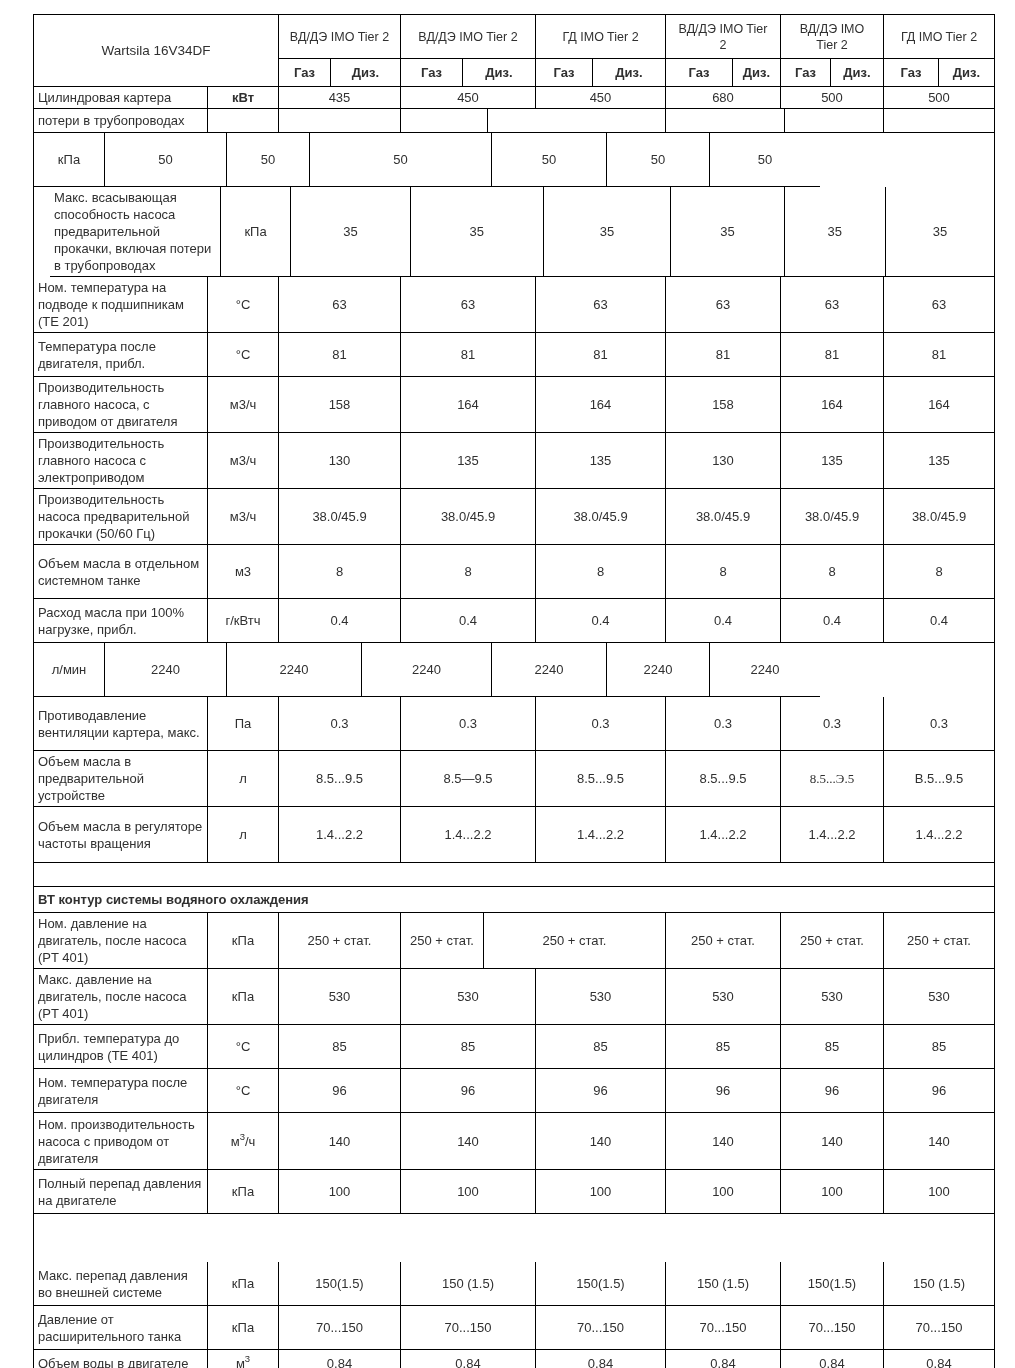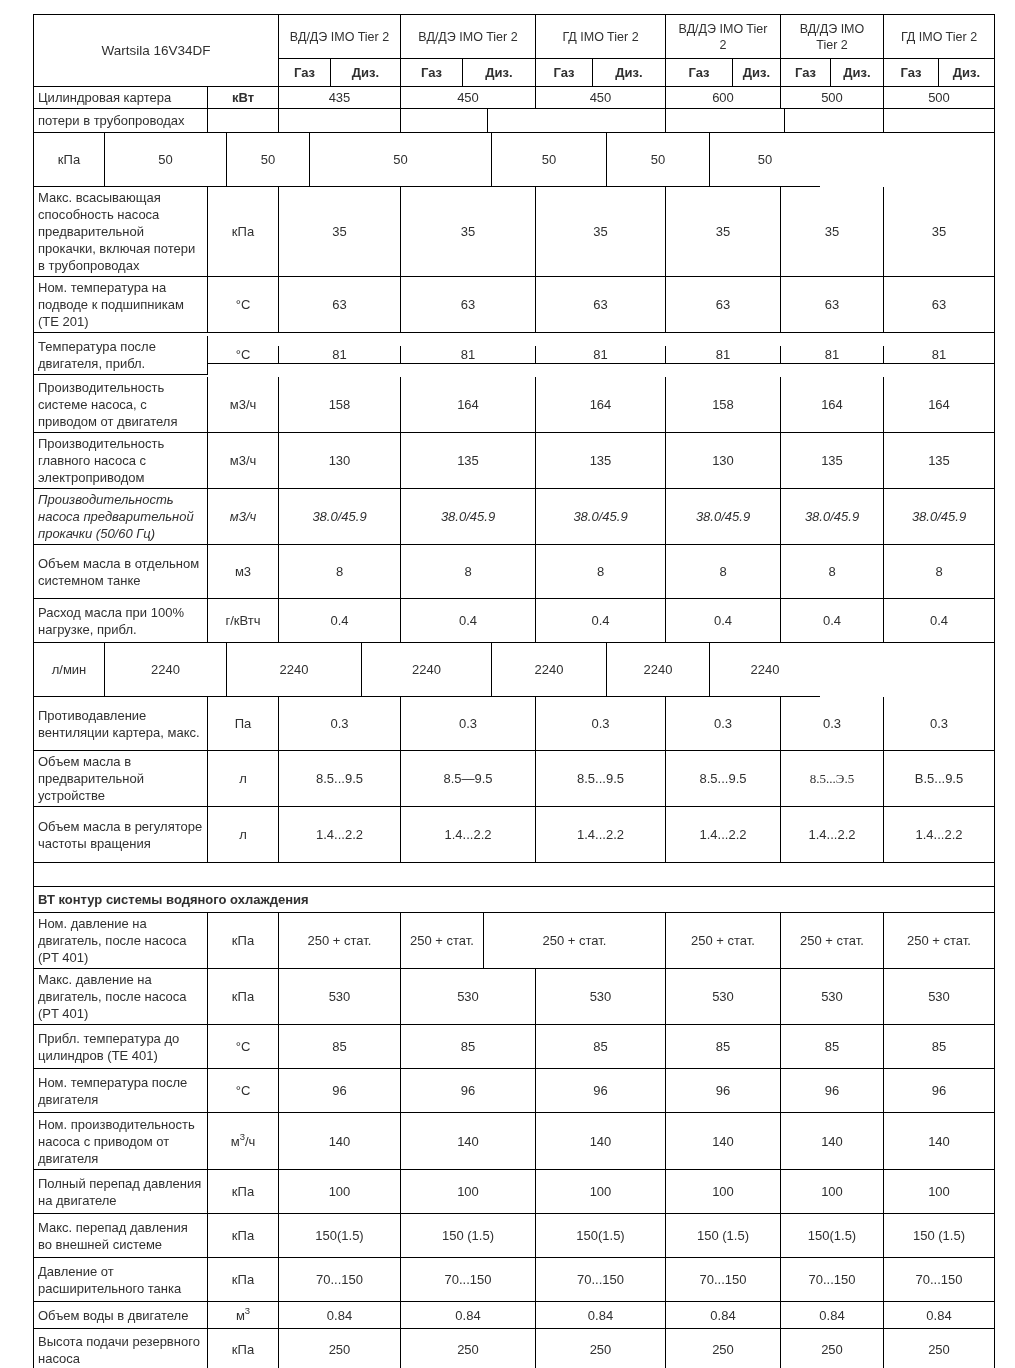--- a/index.html
+++ b/index.html
@@ -76,21 +76,21 @@
     </div>
   </div>
 
   <div id="body">
       <div class="row" style="min-height: 22px;">
         <div class="c lab">Цилиндровая картера</div>
         <div class="c unit bold">кВт</div>
         <div class="c val" style="width: 122px;">435</div>
         <div class="c val" style="width: 135px;">450</div>
         <div class="c val" style="width: 130px;">450</div>
-        <div class="c val" style="width: 115px;">600</div>
+        <div class="c val" style="width: 115px;">680</div>
         <div class="c val" style="width: 103px;">500</div>
         <div class="c val noR" style="width: 110px;">500</div>
       </div>
       <div class="row" style="min-height: 24px;">
         <div class="c lab">потери в трубопроводах</div>
         <div class="c unit"></div>
         <div class="c val" style="width: 122px;"></div>
         <div class="c val" style="width: 87px;"></div>
         <div class="c val" style="width: 178px;"></div>
         <div class="c val" style="width: 119px;"></div>
@@ -99,71 +99,71 @@
       </div>
       <div class="row" style="min-height: 54px;">
         <div class="c unit">кПа</div>
         <div class="c val" style="width: 122px;">50</div>
         <div class="c val" style="width: 83px;">50</div>
         <div class="c val" style="width: 182px;">50</div>
         <div class="c val" style="width: 115px;">50</div>
         <div class="c val" style="width: 103px;">50</div>
         <div class="c val noR" style="width: 110px;">50</div>
       </div>
-      <div class="row" style="min-height: 88px;">
+      <div class="row" style="min-height: 88px; margin-left: 16px;">
         <div class="c lab">Макс. всасывающая способность насоса предварительной прокачки, включая потери в трубопроводах</div>
         <div class="c unit">кПа</div>
         <div class="c val" style="width: 122px;">35</div>
         <div class="c val" style="width: 135px;">35</div>
         <div class="c val" style="width: 130px;">35</div>
         <div class="c val" style="width: 115px;">35</div>
         <div class="c val" style="width: 103px;">35</div>
         <div class="c val noR" style="width: 110px;">35</div>
       </div>
       <div class="row" style="min-height: 54px;">
         <div class="c lab">Ном. температура на подводе к подшипникам (ТЕ 201)</div>
         <div class="c unit">°С</div>
         <div class="c val" style="width: 122px;">63</div>
         <div class="c val" style="width: 135px;">63</div>
         <div class="c val" style="width: 130px;">63</div>
         <div class="c val" style="width: 115px;">63</div>
         <div class="c val" style="width: 103px;">63</div>
         <div class="c val noR" style="width: 110px;">63</div>
       </div>
-      <div class="row" style="min-height: 44px; align-items: center;">
+      <div class="row" style="min-height: 44px;">
         <div class="c lab">Температура после двигателя, прибл.</div>
         <div class="c unit">°С</div>
         <div class="c val" style="width: 122px;">81</div>
         <div class="c val" style="width: 135px;">81</div>
         <div class="c val" style="width: 130px;">81</div>
         <div class="c val" style="width: 115px;">81</div>
         <div class="c val" style="width: 103px;">81</div>
         <div class="c val noR" style="width: 110px;">81</div>
       </div>
       <div class="row" style="min-height: 54px;">
-        <div class="c lab">Производительность системе насоса, с приводом от двигателя</div>
+        <div class="c lab">Производительность главного насоса, с приводом от двигателя</div>
         <div class="c unit">м3/ч</div>
         <div class="c val" style="width: 122px;">158</div>
         <div class="c val" style="width: 135px;">164</div>
         <div class="c val" style="width: 130px;">164</div>
         <div class="c val" style="width: 115px;">158</div>
         <div class="c val" style="width: 103px;">164</div>
         <div class="c val noR" style="width: 110px;">164</div>
       </div>
       <div class="row" style="min-height: 54px;">
         <div class="c lab">Производительность главного насоса с электроприводом</div>
         <div class="c unit">м3/ч</div>
         <div class="c val" style="width: 122px;">130</div>
         <div class="c val" style="width: 135px;">135</div>
         <div class="c val" style="width: 130px;">135</div>
         <div class="c val" style="width: 115px;">130</div>
         <div class="c val" style="width: 103px;">135</div>
         <div class="c val noR" style="width: 110px;">135</div>
       </div>
-      <div class="row" style="min-height: 54px; font-style: italic;">
+      <div class="row" style="min-height: 54px;">
         <div class="c lab">Производительность насоса предварительной прокачки (50/60 Гц)</div>
         <div class="c unit">м3/ч</div>
         <div class="c val" style="width: 122px;">38.0/45.9</div>
         <div class="c val" style="width: 135px;">38.0/45.9</div>
         <div class="c val" style="width: 130px;">38.0/45.9</div>
         <div class="c val" style="width: 115px;">38.0/45.9</div>
         <div class="c val" style="width: 103px;">38.0/45.9</div>
         <div class="c val noR" style="width: 110px;">38.0/45.9</div>
       </div>
       <div class="row" style="min-height: 54px;">
@@ -284,21 +284,21 @@
       <div class="row" style="min-height: 44px;">
         <div class="c lab">Полный перепад давления на двигателе</div>
         <div class="c unit">кПа</div>
         <div class="c val" style="width: 122px;">100</div>
         <div class="c val" style="width: 135px;">100</div>
         <div class="c val" style="width: 130px;">100</div>
         <div class="c val" style="width: 115px;">100</div>
         <div class="c val" style="width: 103px;">100</div>
         <div class="c val noR" style="width: 110px;">100</div>
       </div>
-      <div class="row" style="min-height: 44px;">
+      <div class="row" style="min-height: 44px; margin-top: 48px;">
         <div class="c lab">Макс. перепад давления во внешней системе</div>
         <div class="c unit">кПа</div>
         <div class="c val" style="width: 122px;">150(1.5)</div>
         <div class="c val" style="width: 135px;">150 (1.5)</div>
         <div class="c val" style="width: 130px;">150(1.5)</div>
         <div class="c val" style="width: 115px;">150 (1.5)</div>
         <div class="c val" style="width: 103px;">150(1.5)</div>
         <div class="c val noR" style="width: 110px;">150 (1.5)</div>
       </div>
       <div class="row" style="min-height: 44px;">

